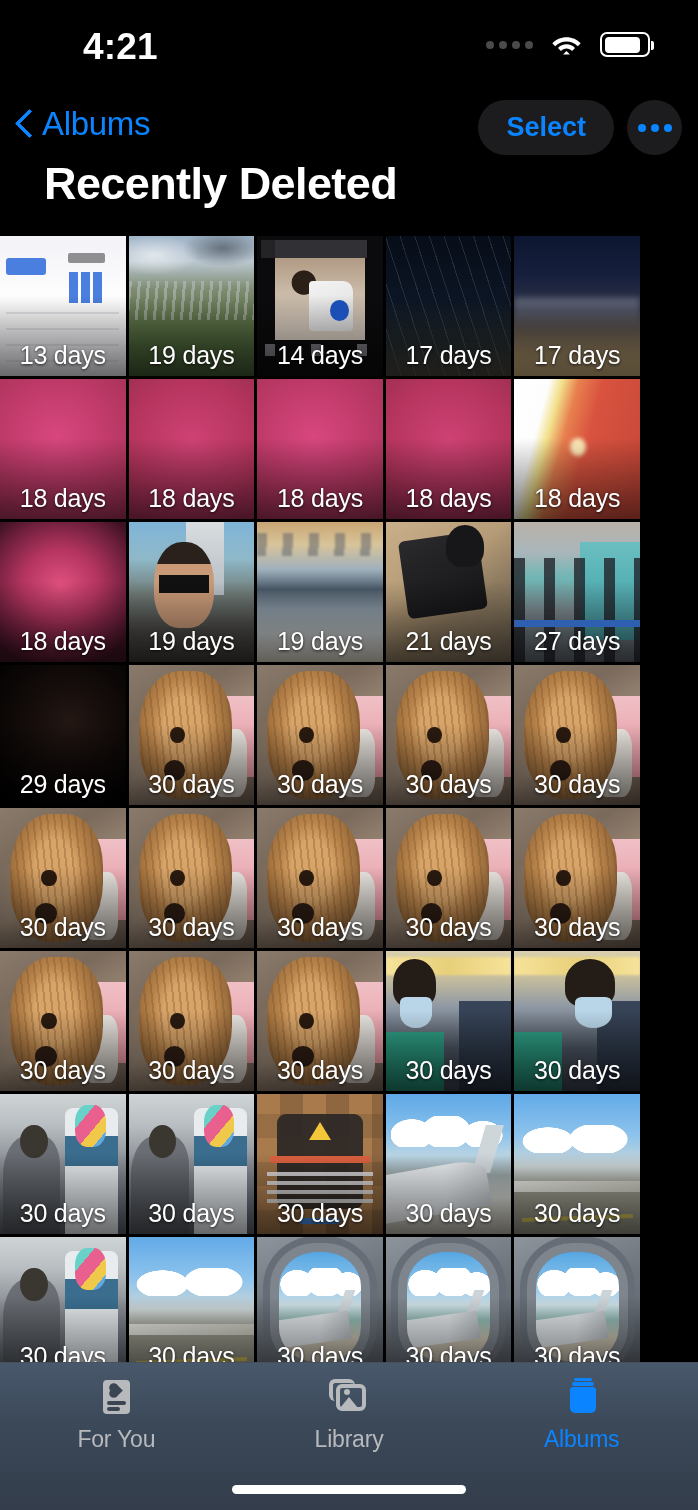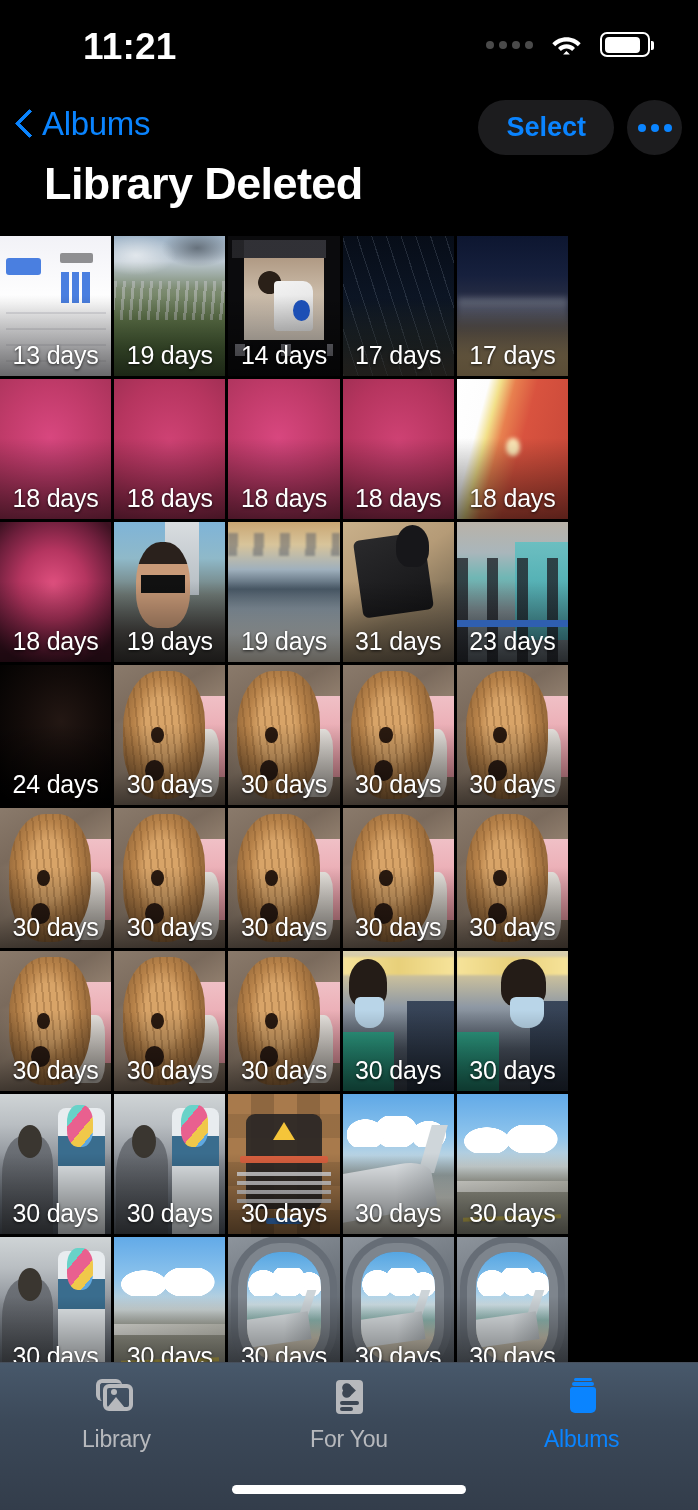--- a/index.html
+++ b/index.html
@@ -64,21 +64,21 @@
     display:flex; align-items:center; justify-content:center; gap:5px; cursor:pointer;
   }
   .btn-more i{ width:8px; height:8px; border-radius:50%; background:#0a84ff; display:block; }
   .page-title{
     position:absolute; left:44px; top:70px;
     font-size:45px; font-weight:700; letter-spacing:-0.6px; color:#fff;
   }
 
   
   .grid{
-    position:absolute; top:236px; left:0; width:568px; height:1126px;
+    position:absolute; top:236px; left:0; width:640px; height:1126px;
     display:grid; grid-template-columns:repeat(5,1fr);
     grid-auto-rows:140px; gap:3px; background:#000; overflow:hidden;
   }
   .cell{ position:relative; overflow:hidden; background:#111; }
   .cell .art{ position:absolute; inset:0; }
   .cell .scrim{
     position:absolute; left:0; right:0; bottom:0; height:58%;
     background:linear-gradient(to top, rgba(0,0,0,.55), rgba(0,0,0,0));
   }
   .cell .age{
@@ -504,21 +504,21 @@
 
   .home-ind{
     position:absolute; left:50%; transform:translateX(-50%); bottom:16px;
     width:234px; height:9px; border-radius:6px; background:#fff;
   }
 </style>
 </head>
 <body>
 
 <div class="statusbar">
-  <div class="sb-time">11:21</div>
+  <div class="sb-time">4:21</div>
   <div class="sb-right">
     <div class="sig-dots">
       <i></i>
         <i></i>
         <i></i>
         <i></i>
     </div>
     <div class="wifi-ic">
       <svg width="33" height="24" viewBox="0 0 33 24">
         <path d="M16.5 4.2C10.9 4.2 5.9 6.5 2.3 10.2l2.9 3C8.1 10.3 12.1 8.5 16.5 8.5s8.4 1.8 11.3 4.7l2.9-3C27.1 6.5 22.1 4.2 16.5 4.2z" fill="#fff"></path>
@@ -538,21 +538,21 @@
     <span>Albums</span>
   </div>
   <div class="nav-actions">
     <div class="btn-select">Select</div>
     <div class="btn-more">
       <i></i>
       <i></i>
       <i></i>
     </div>
   </div>
-  <div class="page-title">Library Deleted</div>
+  <div class="page-title">Recently Deleted</div>
 </div>
 
 <div class="grid" id="photo-grid">
     <div class="cell">
       <span class="art a-screentime">
         <span class="st-lines"></span>
         <span class="st-rows"></span>
       </span>
       <span class="scrim"></span>
       <span class="age">13 days</span>
@@ -622,33 +622,33 @@
       <span class="age">19 days</span>
     </div>
     <div class="cell">
       <span class="art a-beach"></span>
       <span class="scrim"></span>
       <span class="age">19 days</span>
     </div>
     <div class="cell">
       <span class="art a-gear"></span>
       <span class="scrim"></span>
-      <span class="age">31 days</span>
+      <span class="age">21 days</span>
     </div>
     <div class="cell">
       <span class="art a-crowd">
         <span class="rail"></span>
       </span>
       <span class="scrim"></span>
-      <span class="age">23 days</span>
+      <span class="age">27 days</span>
     </div>
     <div class="cell">
       <span class="art a-black"></span>
       <span class="scrim"></span>
-      <span class="age">24 days</span>
+      <span class="age">29 days</span>
     </div>
     <div class="cell">
       <span class="art a-dog">
         <span class="pillow"></span>
         <span class="white"></span>
         <span class="fur"></span>
         <span class="eye"></span>
         <span class="nose"></span>
       </span>
       <span class="scrim"></span>
@@ -894,41 +894,41 @@
           <span class="tl"></span>
           <span class="wg"></span>
         </span>
       </span>
       <span class="scrim"></span>
       <span class="age">30 days</span>
     </div>
   </div>
 
 <div class="tabbar">
+
+  <div class="tab">
+    <span class="ic ic-foryou">
+      <span class="card"></span>
+        <span class="hrt"></span>
+        <span class="l1"></span>
+        <span class="l2"></span>
+    </span>
+    <span class="lbl">For You</span>
+  </div>
 
   <div class="tab">
     <span class="ic ic-library">
       <span class="b2"></span>
         <span class="b"></span>
         <span class="mt"></span>
         <span class="dot"></span>
     </span>
     <span class="lbl">Library</span>
   </div>
 
-  <div class="tab">
-    <span class="ic ic-foryou">
-      <span class="card"></span>
-        <span class="hrt"></span>
-        <span class="l1"></span>
-        <span class="l2"></span>
-    </span>
-    <span class="lbl">For You</span>
-  </div>
-
   <div class="tab active">
     <span class="ic ic-albums">
       <span class="s2"></span>
         <span class="s1"></span>
         <span class="body"></span>
     </span>
     <span class="lbl">Albums</span>
   </div>
 
 </div>

